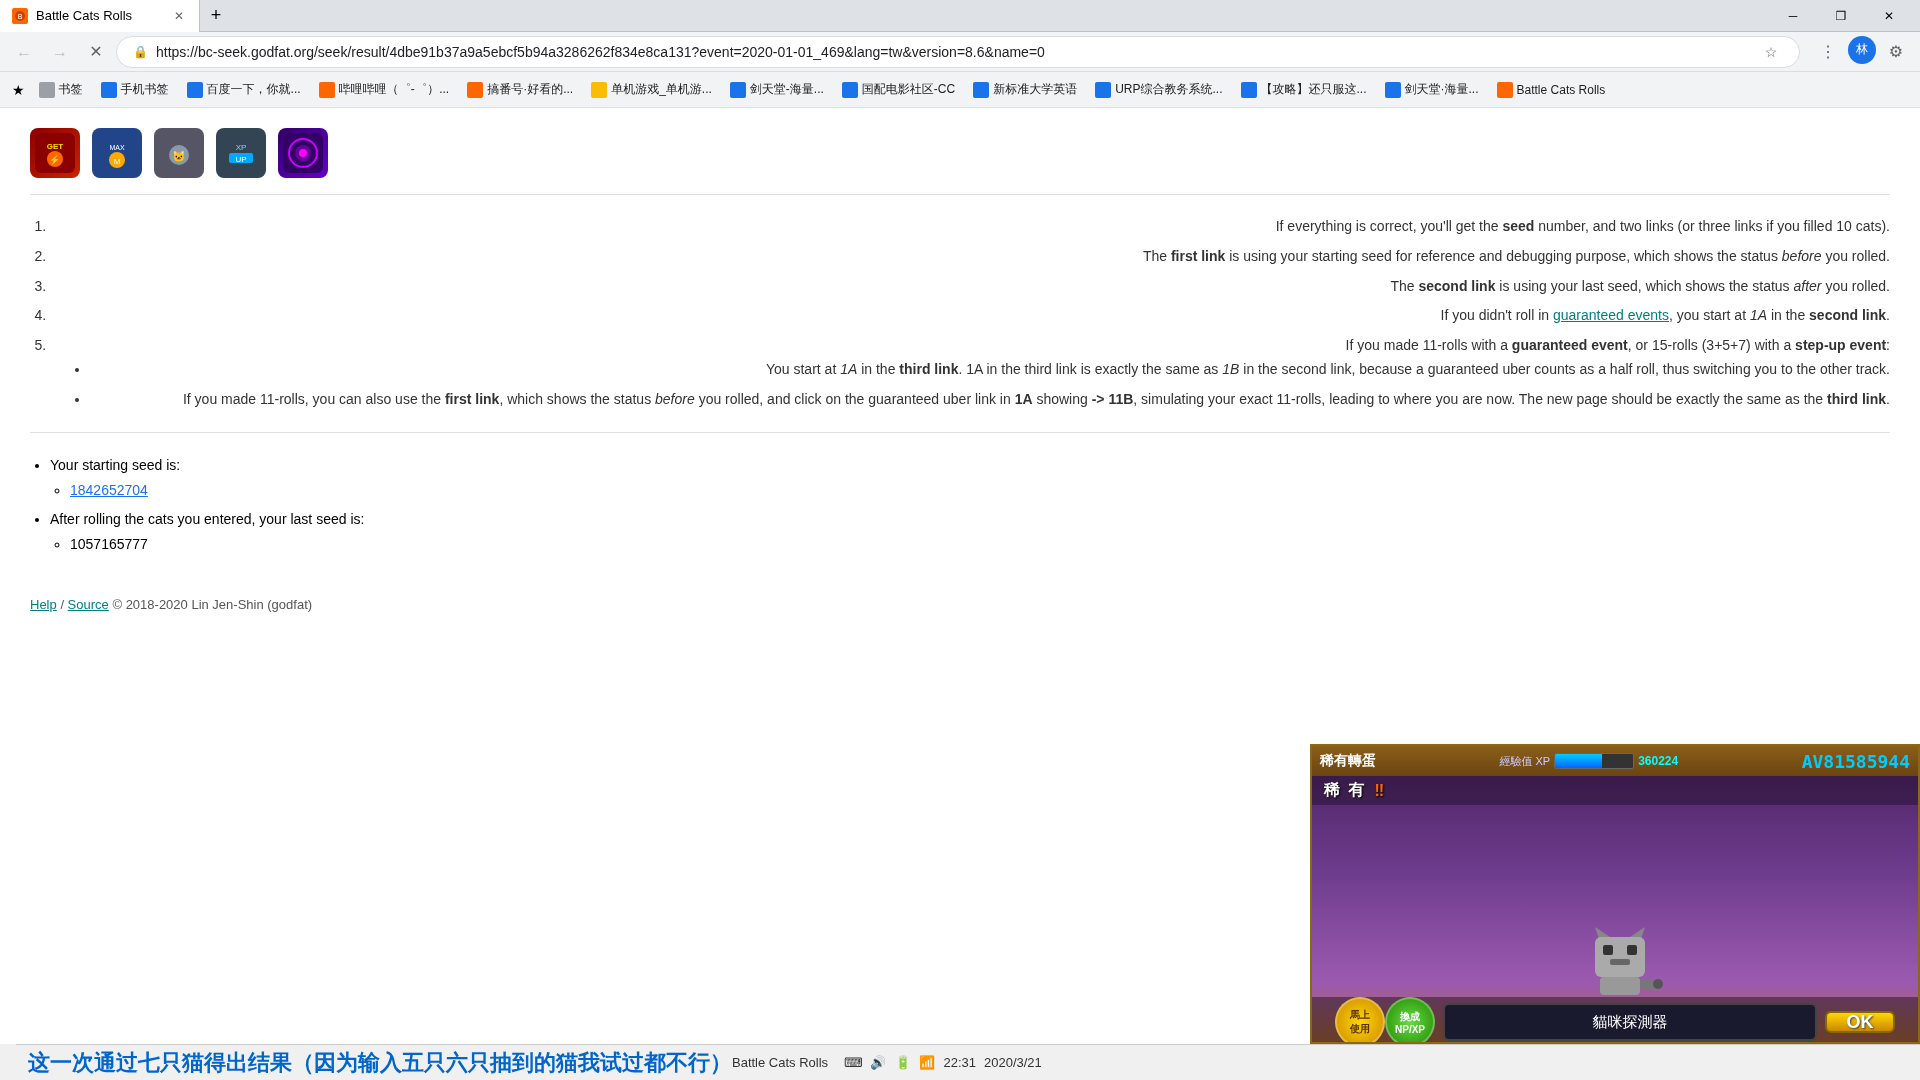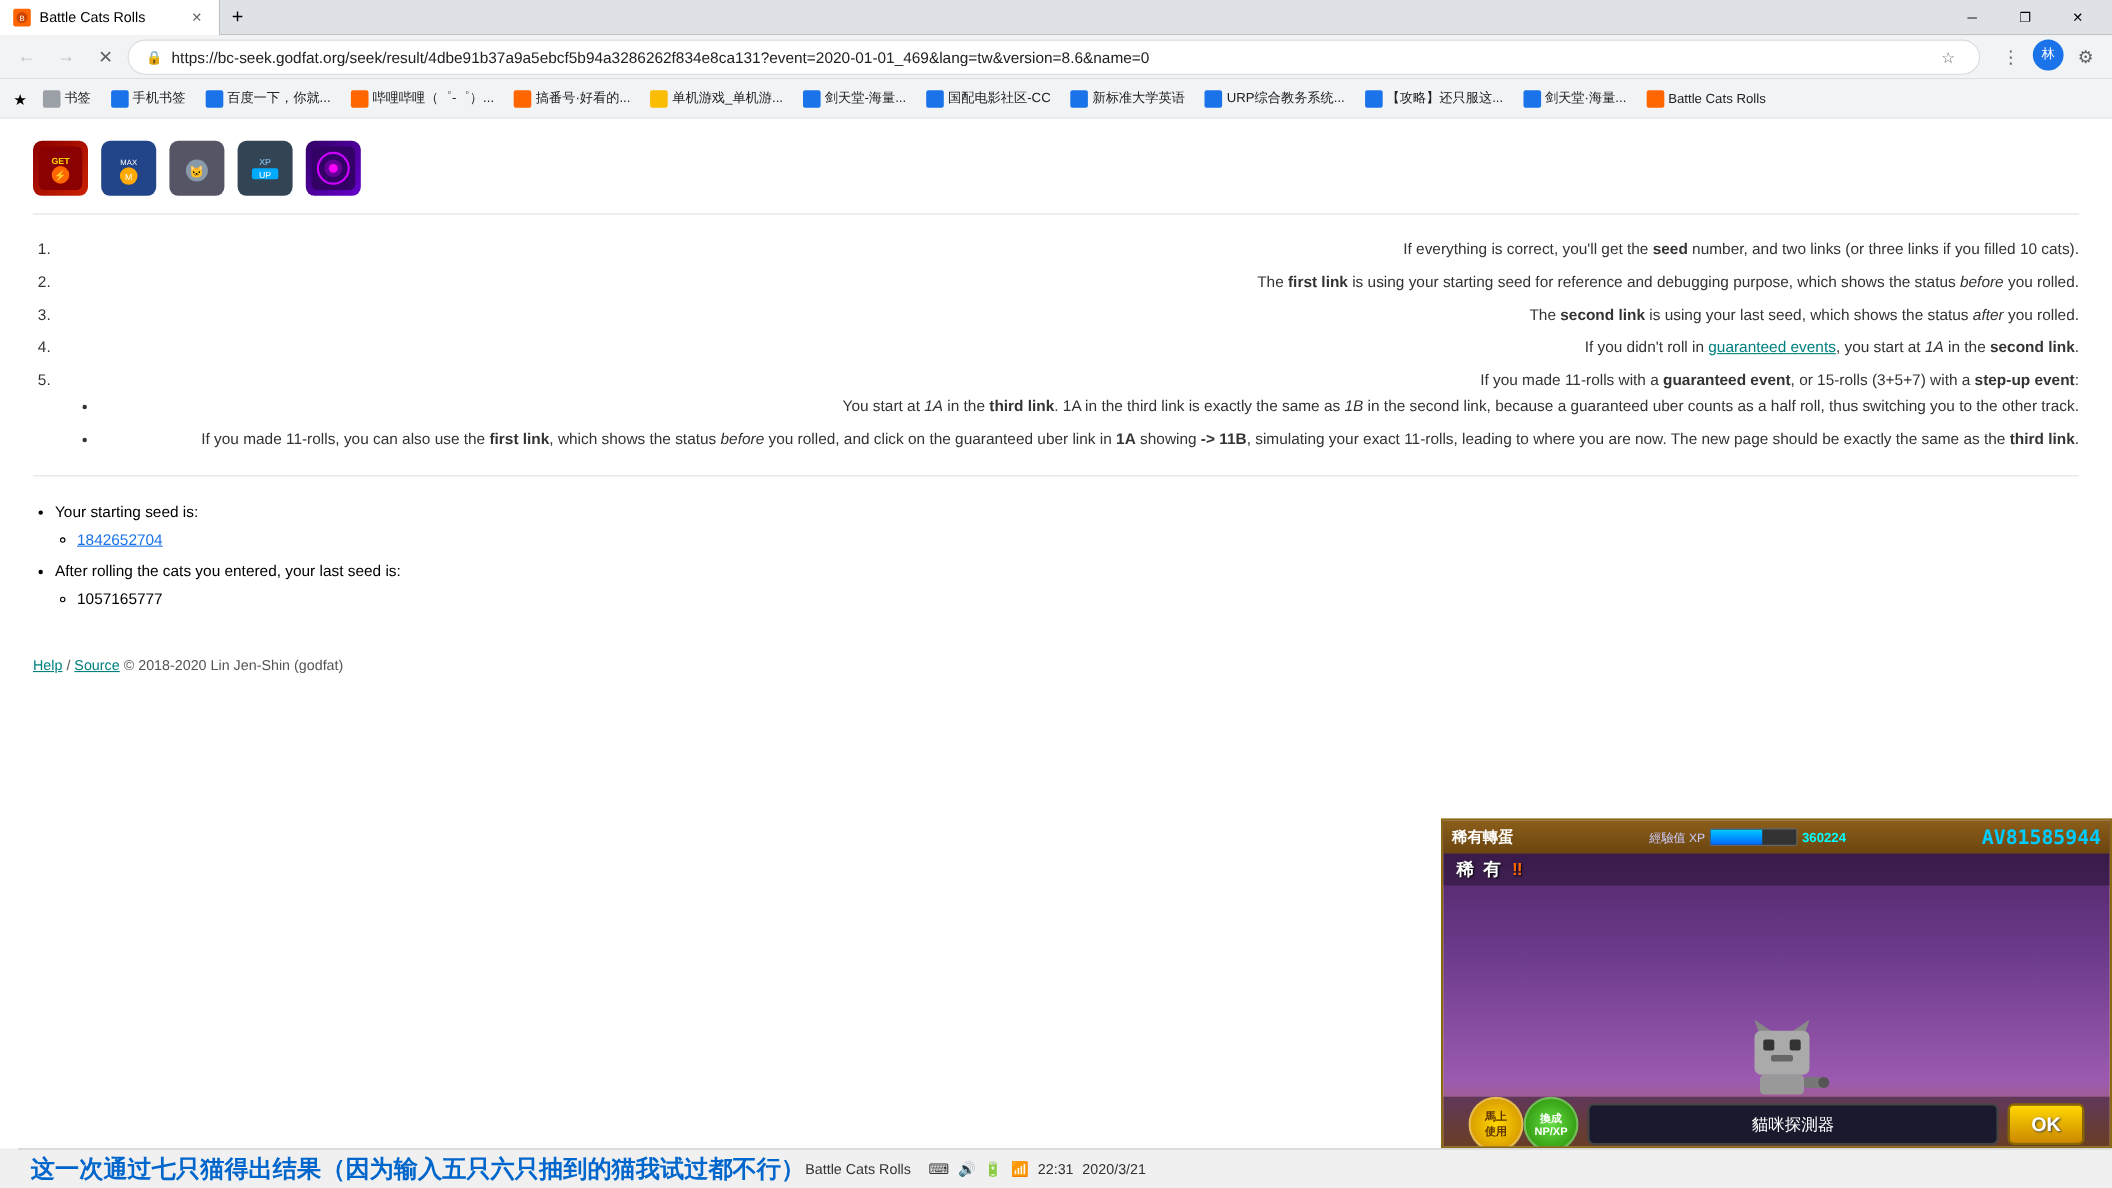--- a/index.html
+++ b/index.html
@@ -111,21 +111,21 @@
     .game-subtitle { color: white; font-size: 16px; font-weight: bold; text-shadow: 1px 1px 2px black; letter-spacing: 2px; display: flex; align-items: center; gap: 8px; }
     .exclaim { color: #ff6600; }
     .game-body { position: relative; height: calc(300px - 30px - 28px - 50px); display: flex; align-items: flex-end; justify-content: center; padding-bottom: 10px; }
     .cat-sprite { width: 80px; height: 80px; position: relative; }
     .game-footer { display: flex; align-items: center; justify-content: space-between; background: rgba(0,0,0,0.4); padding: 6px 23px; height: 50px; }
     .game-btn-round { width: 50px; height: 50px; border-radius: 50%; display: flex; flex-direction: column; align-items: center; justify-content: center; cursor: pointer; font-size: 10px; font-weight: bold; border: 2px solid rgba(255,255,255,0.3); }
     .btn-yellow { background: radial-gradient(circle, #ffd700 0%, #cc8800 100%); color: #5a3000; }
     .btn-green { background: radial-gradient(circle, #66dd44 0%, #228800 100%); color: white; }
     .game-main-btn { flex: 1; margin: 0 8px; background: #1a1a2e; border: 2px solid #444; border-radius: 6px; height: 38px; display: flex; align-items: center; justify-content: center; cursor: pointer; }
     .game-main-btn-text { color: white; font-size: 15px; font-family: sans-serif; }
-    .game-ok-btn { background: linear-gradient(180deg, #ffd700 0%, #cc8800 100%); border: 2px solid #886600; border-radius: 6px; width: 70px; height: 38px; display: flex; align-items: center; justify-content: center; cursor: pointer; font-size: 18px; font-weight: bold; color: white; text-shadow: 1px 1px 2px #444; }
+    .game-ok-btn { background: linear-gradient(180deg, #ffd700 0%, #cc8800 100%); border: 2px solid #886600; border-radius: 6px; width: 70px; height: 22px; display: flex; align-items: center; justify-content: center; cursor: pointer; font-size: 18px; font-weight: bold; color: white; text-shadow: 1px 1px 2px #444; }
 
     
     .status-bar {
       position: fixed; bottom: 0; left: 16px; right: 0; height: 36px;
       background: #f0f0f0; border-top: 1px solid #ccc;
       display: flex; align-items: center; padding: 0 12px;
       font-size: 13px; color: #333; z-index: 100;
     }
     .scrolling-text { color: #0066cc; font-size: 22px; font-weight: bold; }
     .status-right { display: flex; align-items: center; gap: 16px; }

